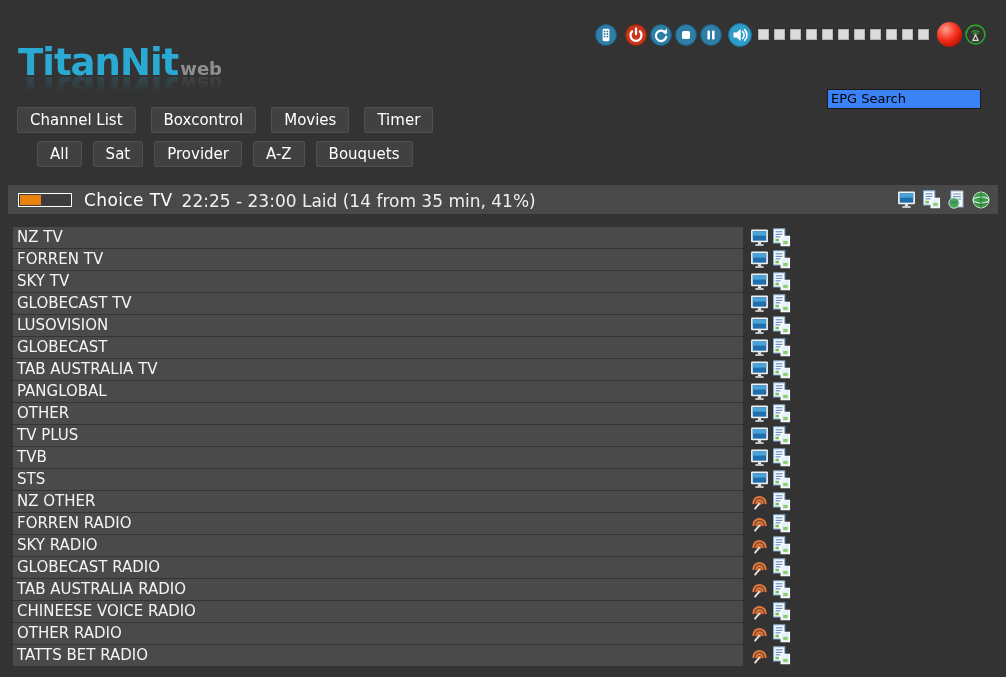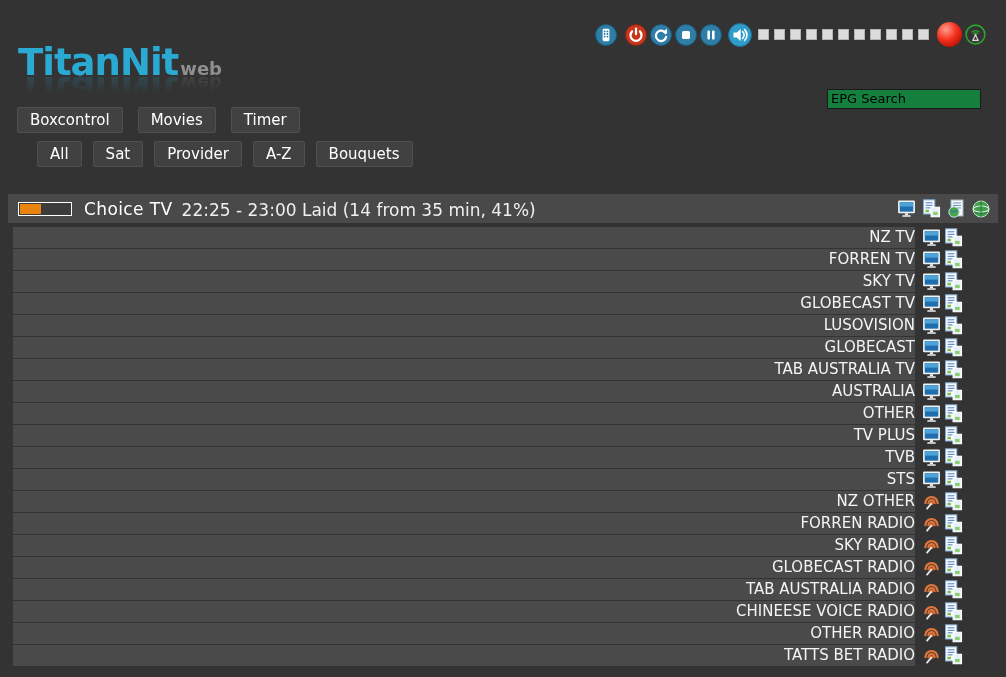--- a/index.html
+++ b/index.html
@@ -27,49 +27,49 @@
   .vsteps{display:flex;gap:5px;margin:0 8px 0 6px;align-items:center;}
   .vstep{width:9px;height:9px;background:#dcdcdc;border:1px solid #b3b3b3;box-sizing:content-box;cursor:pointer;}
   .redball{
     width:25px;height:25px;border-radius:50%;
     background:radial-gradient(circle at 36% 30%, #ff9d8d 0%, #f5301c 45%, #c01507 75%, #8f0e04 100%);
   }
   
   .search-wrap{position:absolute;top:88px;right:25px;}
   .search-wrap input{
     width:146px;height:16px;font-size:13px;font-family:"DejaVu Sans","Liberation Sans",sans-serif;
-    background:#15803d;color:#000;border:1px solid #1a1a1a;padding:1px 3px;
+    background:#3b82f6;color:#000;border:1px solid #1a1a1a;padding:1px 3px;
   }
   
   .nav-row{position:absolute;display:flex;}
   .nav-row.r1{left:17px;top:107px;gap:15px;}
   .nav-row.r2{left:17px;top:141px;gap:11px;margin-left:20px;}
   .btn{
     background:#414141;border:1px solid #4f4f4f;border-radius:2px;
     color:#ffffff;font-size:15px;font-family:"DejaVu Sans","Liberation Sans",sans-serif;
     padding:3px 12px;cursor:pointer;white-space:nowrap;
   }
   
   .info-bar{
     position:absolute;left:8px;right:8px;top:185px;height:29px;
-    background:#494949;display:flex;align-items:center;margin-top:9px;
+    background:#494949;display:flex;align-items:center;
   }
   .progress{width:50px;height:10px;border:1px solid #ffffff;background:#3c3c3c;padding:1px;margin:0 12px 0 10px;}
   .progress-fill{height:100%;background:#e8830d;}
   .np-channel{font-size:17px;color:#ffffff;letter-spacing:.4px;margin-right:9px;white-space:nowrap;}
   .np-epg{font-size:17px;color:#efefef;white-space:nowrap;padding-top:2px;}
   .info-icons{margin-left:auto;display:flex;align-items:center;gap:3px;margin-right:6px;}
   .info-icons .ctl{width:22px;height:22px;}
   
   .list{position:absolute;left:13px;top:227px;}
   .row{display:flex;height:21px;margin-bottom:1px;align-items:center;cursor:pointer;}
   .row-name{
-    width:902px;height:21px;line-height:21px;background:#4a4a4a;
+    width:730px;height:21px;line-height:21px;background:#4a4a4a;
     color:#f4f4f4;font-size:15px;padding-left:4px;box-sizing:border-box;
-    overflow:hidden;white-space:nowrap;text-align:right;
+    overflow:hidden;white-space:nowrap;
   }
   .row-icons{display:flex;gap:3px;margin-left:7px;align-items:center;}
   .row-icons .ctl{width:19px;height:19px;}
 </style>
 </head>
 <body>
 
 <div class="logo">
   <div class="logo-line"><span class="logo-main">TitanNit</span><span class="logo-sub">web</span></div>
   <div class="logo-line logo-reflect"><span class="logo-main">TitanNit</span><span class="logo-sub">web</span></div>
@@ -155,20 +155,21 @@
       <path d="M7.2 16.4 h6.6" stroke="#d9d9d9" stroke-width="1.4"></path>
     </svg>
   </button>
 </div>
 
 <div class="search-wrap">
   <input type="text" value="EPG Search" style="">
 </div>
 
 <div class="nav-row r1">
+  <button class="btn">Channel List</button>
   <button class="btn">Boxcontrol</button>
   <button class="btn">Movies</button>
   <button class="btn">Timer</button>
 </div>
 <div class="nav-row r2">
   <button class="btn">All</button>
   <button class="btn">Sat</button>
   <button class="btn">Provider</button>
   <button class="btn">A-Z</button>
   <button class="btn">Bouquets</button>
@@ -417,21 +418,21 @@
               <path d="M3.4 8.4 h6.6"></path>
     </g>
     <rect x="3.2" y="10.2" width="3.4" height="2.4" fill="#79c24e"></rect>
     <rect x="8.6" y="7.8" width="8" height="9" fill="#e8f1fa" stroke="#ffffff" stroke-width="1"></rect>
     <rect x="10.6" y="12.2" width="4.2" height="3" fill="#8ccf6a"></rect>
   </svg>
         </span>
     </div>
   </div>
     <div class="row">
-    <div class="row-name">AUSTRALIA</div>
+    <div class="row-name">PANGLOBAL</div>
     <div class="row-icons">
       <span class="ctl">
           <svg width="19" height="19" viewBox="0 0 18 18">
     <rect x="1" y="1.5" width="16" height="12" rx="1" fill="#f2f2f2"></rect>
     <rect x="2.6" y="3" width="12.8" height="9" fill="#1f6fae"></rect>
     <rect x="2.6" y="3" width="12.8" height="4.2" fill="#4da2d6"></rect>
     <rect x="7.5" y="13.5" width="3" height="1.7" fill="#f2f2f2"></rect>
     <rect x="5" y="15.4" width="8" height="1.4" rx=".5" fill="#f2f2f2"></rect>
   </svg>
         </span>

